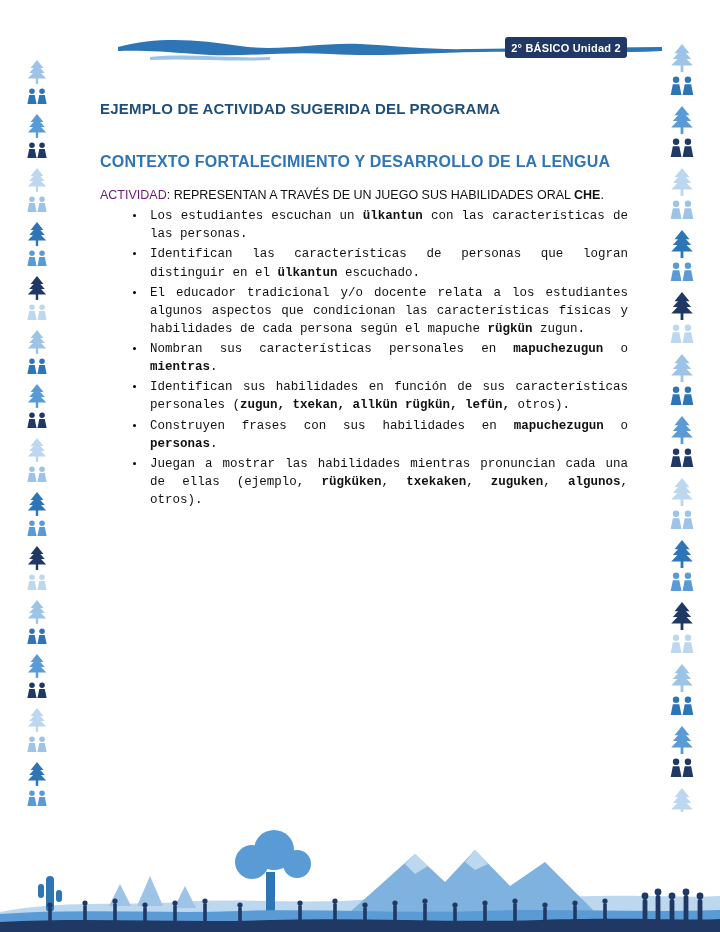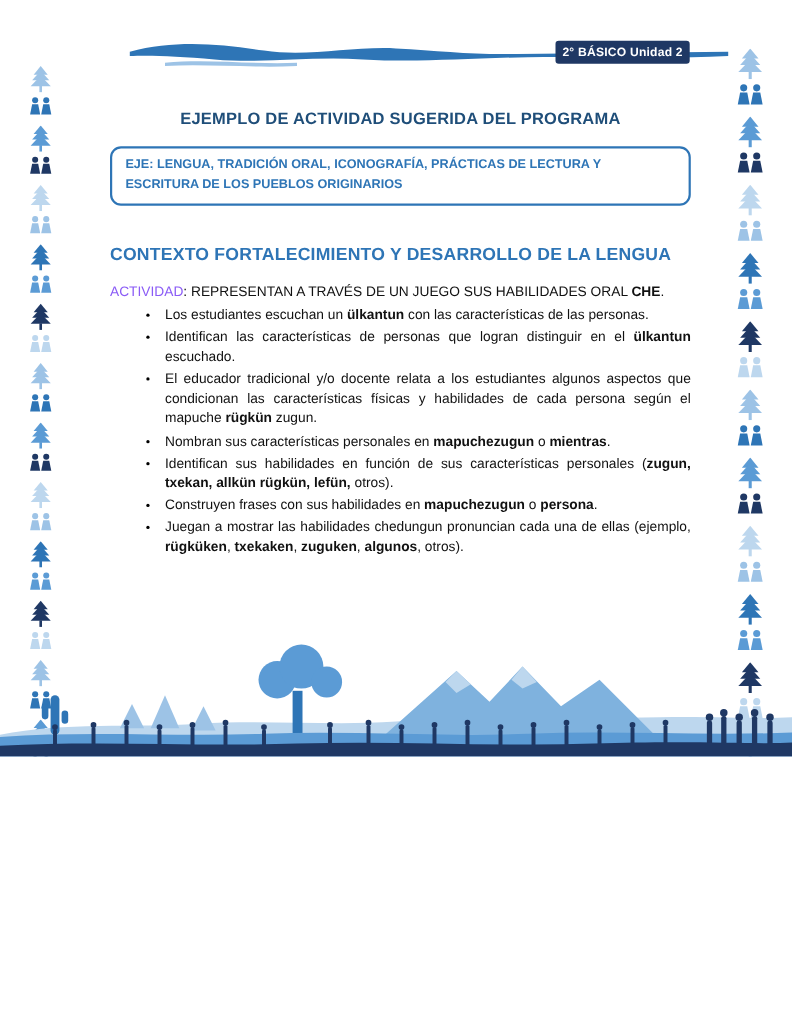--- a/index.html
+++ b/index.html
@@ -1,53 +1,53 @@
 <!DOCTYPE html>
 <html><head>
 <meta charset="utf-8">
 <style>
   html,body{margin:0;padding:0;background:#ffffff;}
   .page{
-    position:relative;width:720px;height:688px;margin:0 auto;background:#ffffff;
+    position:relative;width:720px;height:932px;margin:0 auto;background:#ffffff;
     font-family:"Liberation Sans",sans-serif;overflow:hidden;
   }
   
   .topwave{position:absolute;top:0;left:0;}
   .badge{
     position:absolute;left:505px;top:37px;width:122px;height:21px;
     background:#1f3864;color:#ffffff;font-size:11px;font-weight:700;
     display:flex;align-items:center;justify-content:center;border-radius:3px;
     letter-spacing:.2px;z-index:3;
   }
   
   .strip{position:absolute;display:flex;flex-direction:column;align-items:center;gap:3px;overflow:hidden;z-index:1;}
   #stripL{left:24px;top:60px;height:752px;width:26px;}
   #stripR{left:666px;top:44px;height:768px;width:32px;}
   .motif{display:block;flex:0 0 auto;}
   
   .landscape{position:absolute;left:0;bottom:0;z-index:2;}
   
   .content{position:absolute;left:100px;top:100px;width:528px;color:#111111;}
   .title{
-    margin:0;text-align:center;color:#1f4e79;font-size:15px;font-weight:700;letter-spacing:.2px;
+    margin:0;color:#1f4e79;font-size:15px;font-weight:700;letter-spacing:.2px;
   }
   .eje-box{
     margin-top:16px;border:2px solid #2e75b6;border-radius:10px;padding:7px 12px;
   }
   .eje-box p{margin:0;color:#2e75b6;font-weight:700;font-size:11.5px;line-height:1.55;}
   .contexto{
     margin:36px 0 0 0;color:#2e75b6;font-size:16px;font-weight:700;letter-spacing:.2px;
   }
   .actividad{margin:15px 0 0 0;font-size:12.5px;line-height:1.45;}
   .ejemplos{margin:4px 0 0 0;font-size:12.5px;line-height:1.45;}
   ul.bullets{margin:3px 0 0 0;padding-left:46px;font-size:12.5px;line-height:1.45;}
-  ul.bullets li{margin:0 0 2px 0;padding-left:4px;text-align:justify;}
+  ul.bullets li{margin:0 0 2px 0;padding-left:4px;text-align:justify;font-family:Liberation Mono, monospace;}
   ul.bullets li::marker{color:#000000;font-size:11px;}
   .b{font-weight:700;}
-  .blue{color:#8b5cf6;}
+  .blue{color:#701a75;}
 </style>
 </head>
 <body>
 
 <div class="page">
 
   <svg class="topwave" width="720" height="70" viewBox="0 0 720 70">
     <path fill="#2e75b6" d="M118,47 C160,36 200,40 240,46 C280,52 320,42 360,44 C400,46 430,50 470,49 L662,47 L662,51 C600,54 540,51 480,52 C420,53 380,57 330,54 C280,51 240,58 195,54 C160,51 135,50 118,51 Z"></path>
     <path fill="#9dc3e6" d="M150,57 C190,53 230,59 270,57 L270,60 C230,62 190,58 150,60 Z"></path>
   </svg>
@@ -479,37 +479,34 @@
           <polygon points="12,4.5 20.5,14 3.5,14"></polygon>
           <polygon points="12,9.5 22,20 2,20"></polygon>
           <rect x="10.7" y="19.5" width="2.6" height="6.5"></rect>
         </g>
       </svg>
     </div>
 
   <main class="content">
     <h1 class="title">EJEMPLO DE ACTIVIDAD SUGERIDA DEL PROGRAMA</h1>
 
-    <div class="eje-box">
-      <p>EJE:  LENGUA, TRADICIÓN ORAL, ICONOGRAFÍA, PRÁCTICAS DE LECTURA Y ESCRITURA DE LOS PUEBLOS ORIGINARIOS</p>
-    </div>
 
     <h2 class="contexto">CONTEXTO FORTALECIMIENTO Y DESARROLLO DE LA LENGUA</h2>
 
     <p class="actividad"><span class="blue">ACTIVIDAD</span><span>: REPRESENTAN A TRAVÉS DE UN JUEGO SUS HABILIDADES ORAL </span><span class="b">CHE</span><span>.</span></p>
 
 
     <ul class="bullets" id="bullet-list">
         <li><span>Los estudiantes escuchan un </span><span class="b">ülkantun</span><span> con las características de las personas.</span></li>
         <li><span>Identifican las características de personas que logran distinguir en el </span><span class="b">ülkantun</span><span> escuchado.</span></li>
         <li><span>El educador tradicional y/o docente relata a los estudiantes algunos aspectos que condicionan las características físicas y habilidades de cada persona según el mapuche </span><span class="b">rügkün</span><span> zugun.</span></li>
         <li><span>Nombran sus características personales en </span><span class="b">mapuchezugun</span><span> o </span><span class="b">mientras</span><span>.</span></li>
         <li><span>Identifican sus habilidades en función de sus características personales (</span><span class="b">zugun, txekan, allkün rügkün, lefün,</span><span> otros).</span></li>
-        <li><span>Construyen frases con sus habilidades en </span><span class="b">mapuchezugun</span><span> o </span><span class="b">persona</span><span>.</span></li>
-        <li><span>Juegan a mostrar las habilidades chedungun pronuncian cada una de ellas (ejemplo, </span><span class="b">rügküken</span><span>, </span><span class="b">txekaken</span><span>, </span><span class="b">zuguken</span><span>, </span><span class="b">algunos</span><span>, otros).</span></li>
+        <li><span>Construyen frases con sus habilidades en </span><span class="b">mapuchezugun</span><span> o </span><span class="b">personas</span><span>.</span></li>
+        <li><span>Juegan a mostrar las habilidades mientras pronuncian cada una de ellas (ejemplo, </span><span class="b">rügküken</span><span>, </span><span class="b">txekaken</span><span>, </span><span class="b">zuguken</span><span>, </span><span class="b">algunos</span><span>, otros).</span></li>
       </ul>
   </main>
 
   <svg class="landscape" width="720" height="118" viewBox="0 0 720 118">
     <path fill="#bdd7ee" d="M0,98 C60,86 120,92 180,88 C240,84 300,90 360,86 C430,80 520,84 600,82 C650,81 690,84 720,82 L720,118 L0,118 Z"></path>
     <g fill="#9dc3e6">
       <polygon points="120,70 131,92 109,92"></polygon>
       <polygon points="150,62 163,92 137,92"></polygon>
       <polygon points="185,72 196,94 174,94"></polygon>
     </g>

